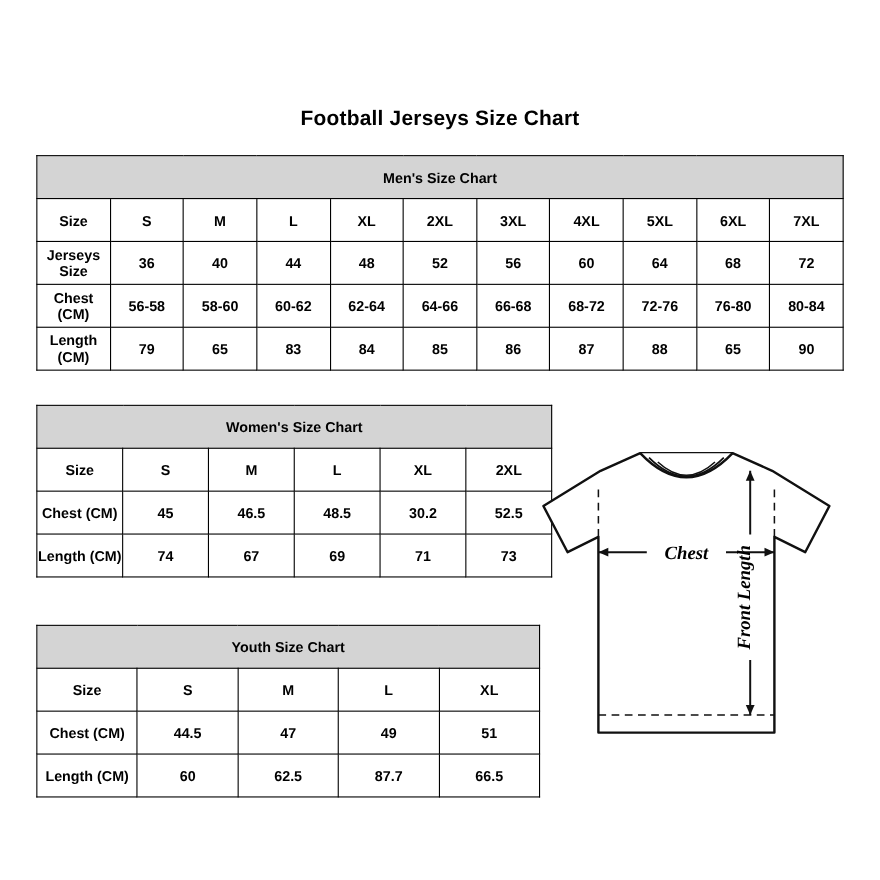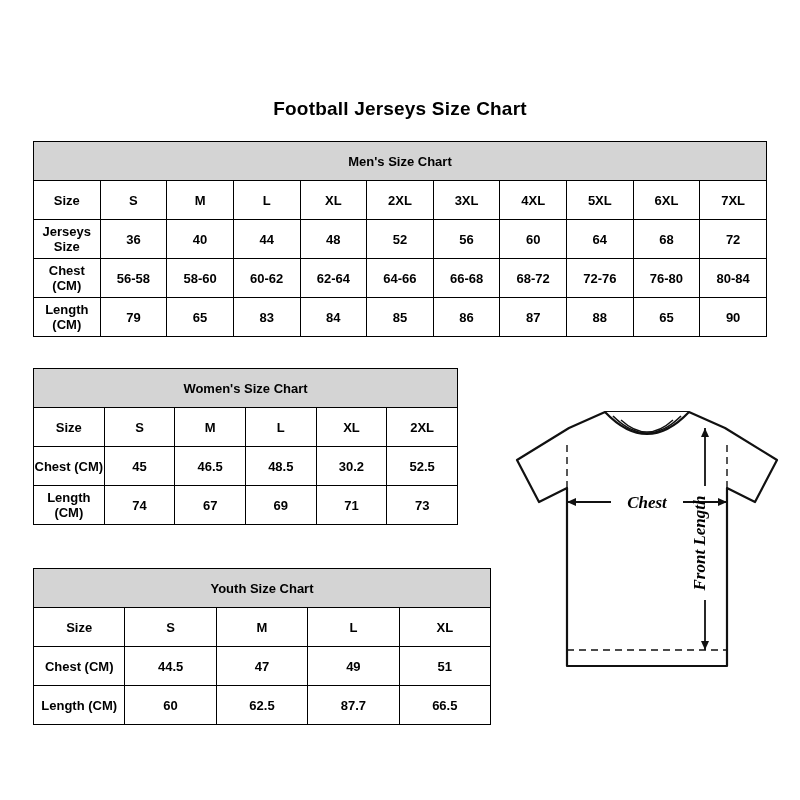--- a/index.html
+++ b/index.html
@@ -68,38 +68,38 @@
     left: 33px;
     width: 734px;
   }
   #mens-table td.label-cell { width: 118px; }
   #mens-table td.data-cell { width: 61.5px; }
 
   
   #womens-table {
     top: 368px;
     left: 33px;
-    width: 425px;
+    width: 469px;
   }
   #womens-table td.label-cell { width: 114px; }
   #womens-table td.data-cell { width: 68.8px; }
 
   
   #youth-table {
     top: 568px;
     left: 33px;
     width: 458px;
   }
   #youth-table td.label-cell { width: 114px; }
   #youth-table td.data-cell { width: 86px; }
 
   .shirt-figure {
     position: absolute;
     top: 398px;
-    left: 509px;
+    left: 486px;
     width: 278px;
     height: 300px;
   }
   .shirt-figure svg {
     display: block;
   }
   .meas-label {
     font-family: "Liberation Serif", serif;
     font-style: italic;
     font-weight: bold;

